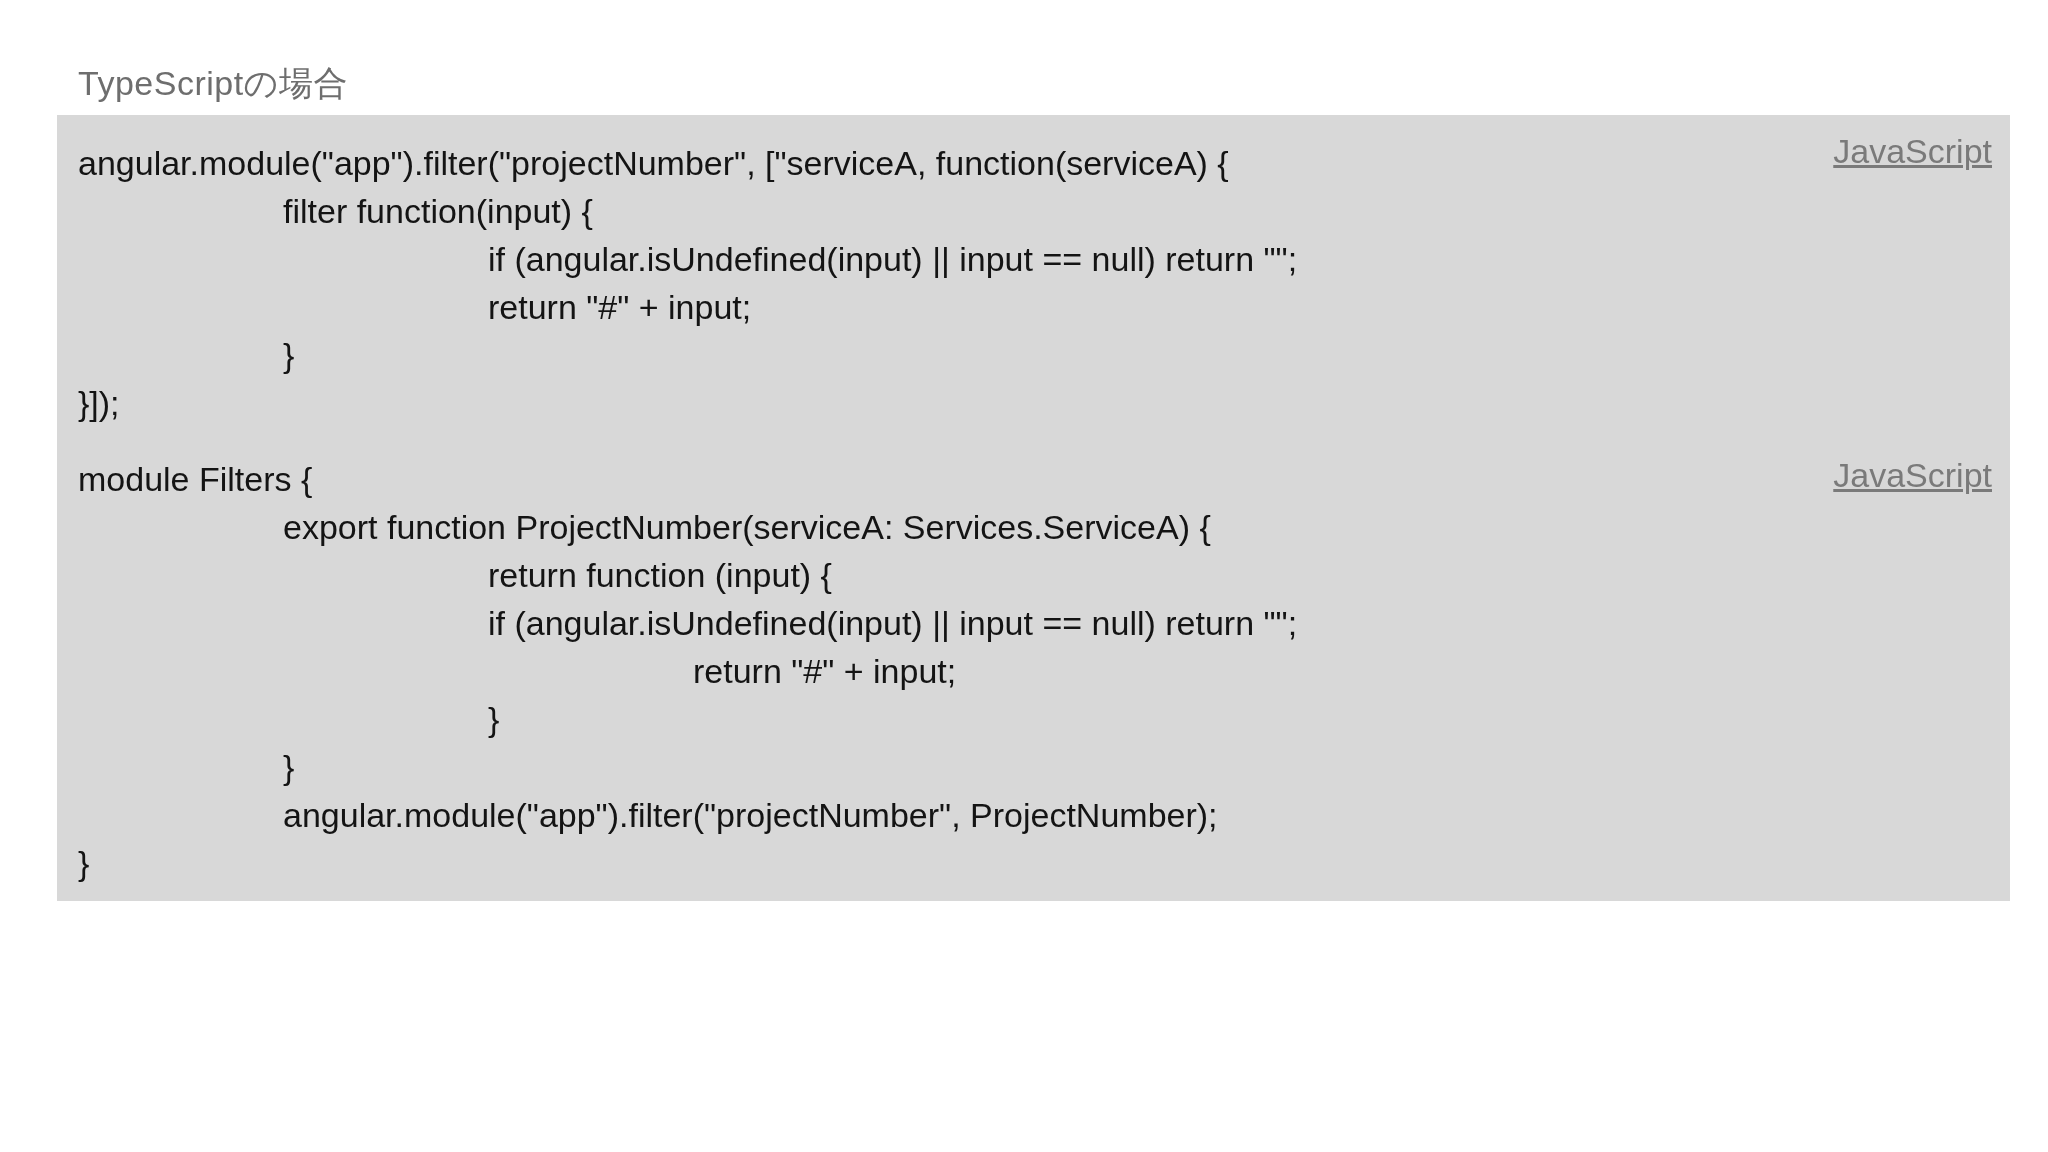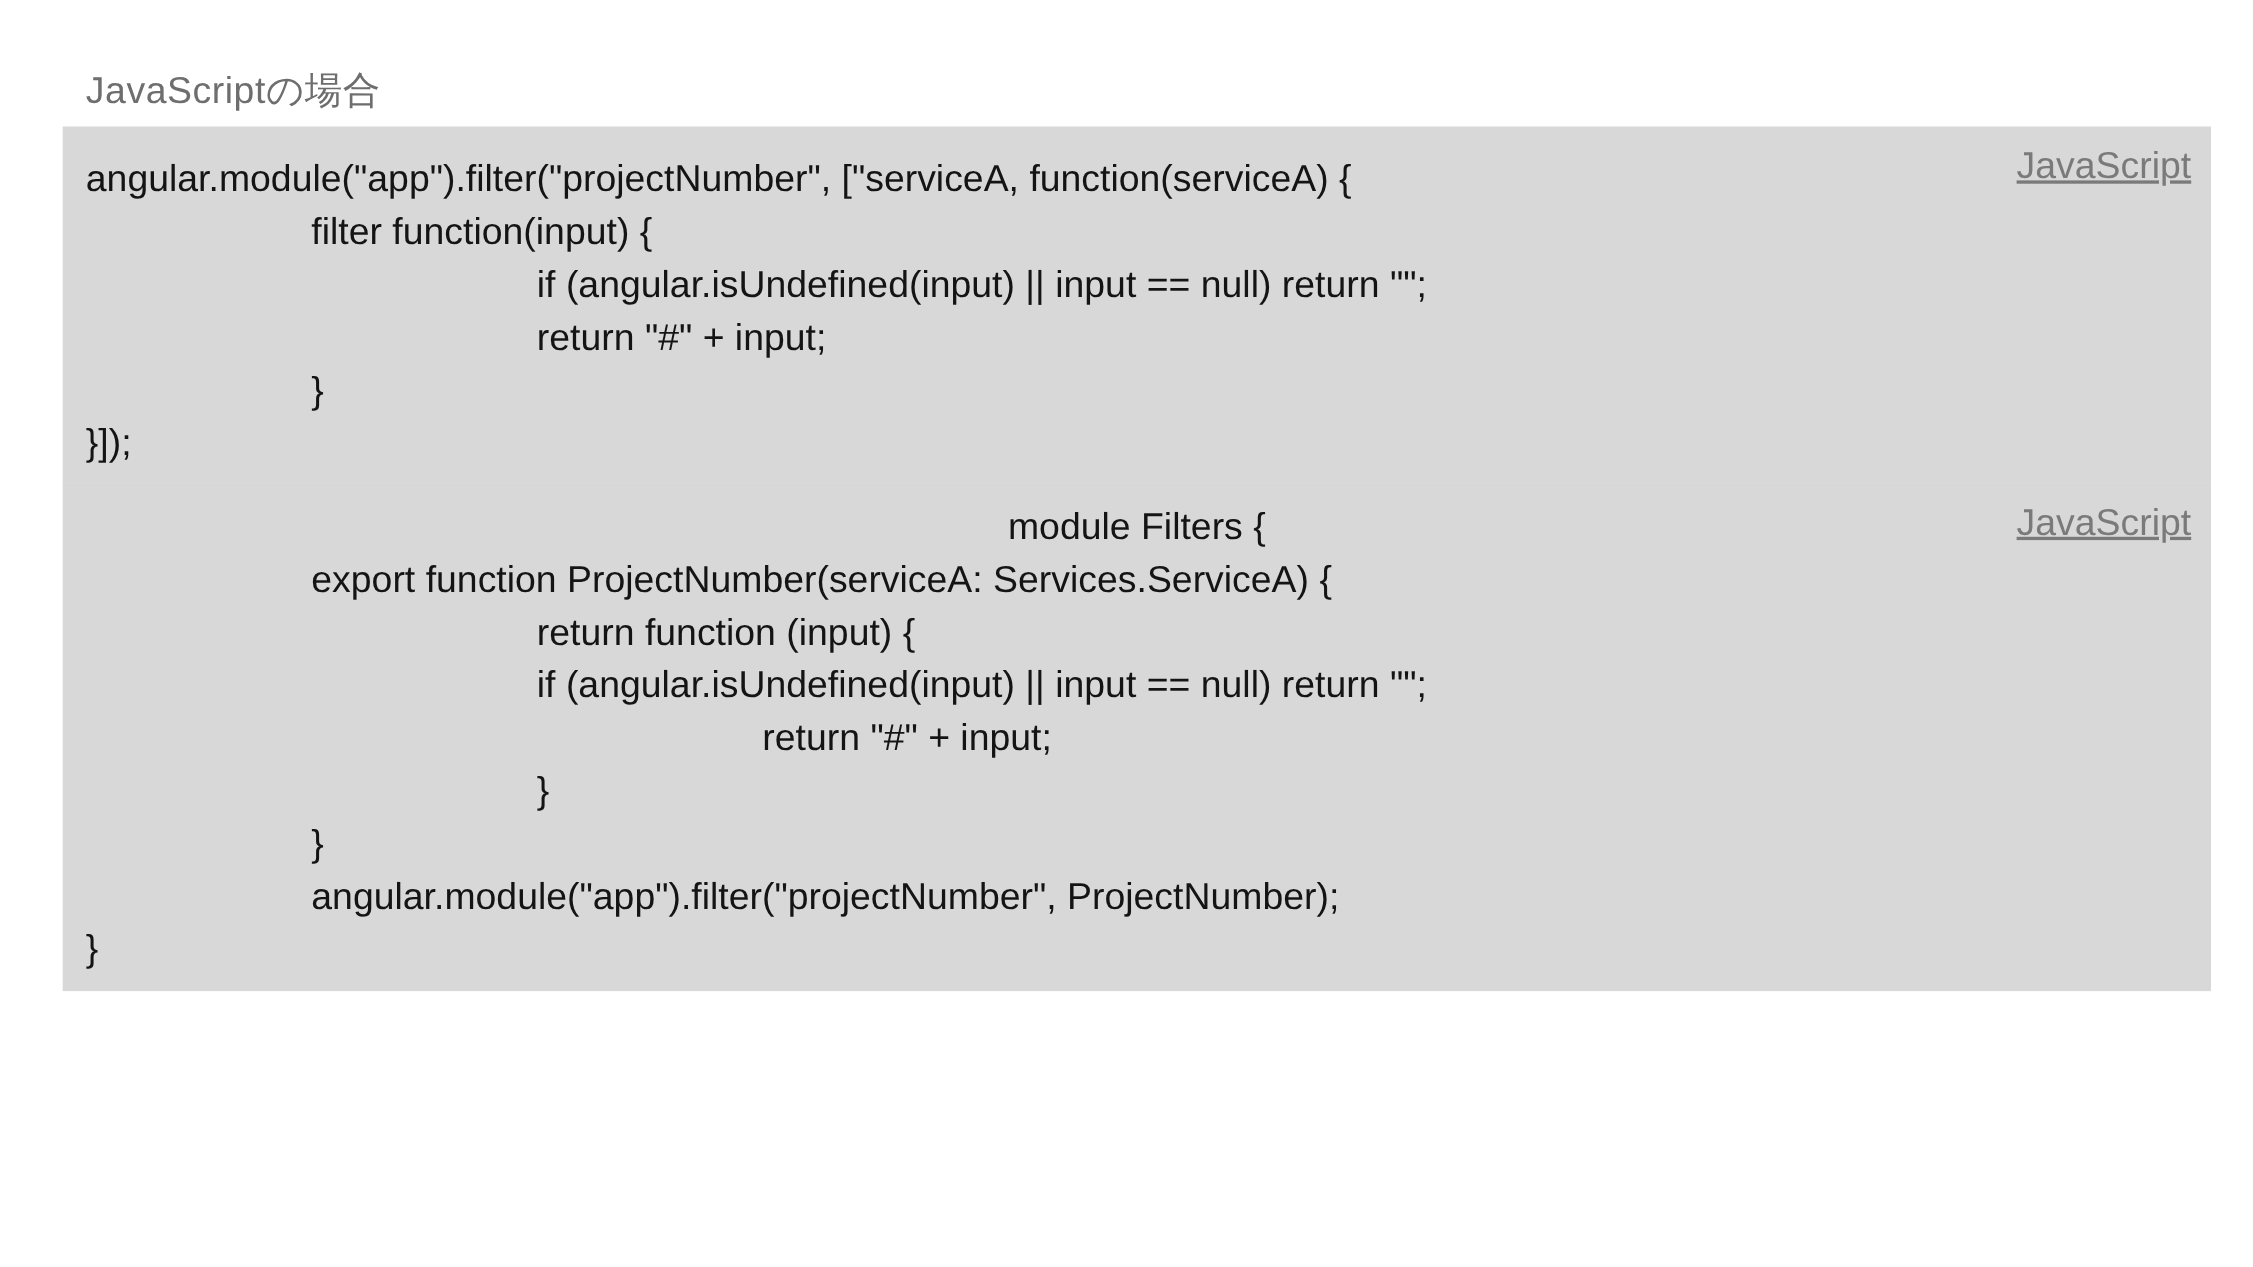--- a/index.html
+++ b/index.html
@@ -50,39 +50,39 @@
     text-decoration: underline;
     cursor: pointer;
   }
 </style>
 </head>
 <body style="background: rgb(255, 255, 255);">
 
 <div class="content">
 
   <section class="section-js">
-    <h2 class="section-heading">JavaScriptの場合</h2>
+    <h2 class="section-heading">TypeScriptの場合</h2>
     <div class="code-block">
       <span class="lang-label">JavaScript</span>
       <div>
           <div class="code-line" style="padding-left: 0px;">angular.module("app").filter("projectNumber", ["serviceA, function(serviceA) {</div>
           <div class="code-line" style="padding-left: 205px;">filter function(input) {</div>
           <div class="code-line" style="padding-left: 410px;">if (angular.isUndefined(input) || input == null) return "";</div>
           <div class="code-line" style="padding-left: 410px;">return "#" + input;</div>
           <div class="code-line" style="padding-left: 205px;">}</div>
           <div class="code-line" style="padding-left: 0px;">}]);</div>
         </div>
     </div>
   </section>
 
   <section class="section-ts">
     <div class="code-block">
       <span class="lang-label">JavaScript</span>
       <div>
-          <div class="code-line" style="padding-left: 0px; text-align: center;">module Filters {</div>
+          <div class="code-line" style="padding-left: 0px;">module Filters {</div>
           <div class="code-line" style="padding-left: 205px;">export function ProjectNumber(serviceA: Services.ServiceA) {</div>
           <div class="code-line" style="padding-left: 410px;">return function (input) {</div>
           <div class="code-line" style="padding-left: 410px;">if (angular.isUndefined(input) || input == null) return "";</div>
           <div class="code-line" style="padding-left: 615px;">return "#" + input;</div>
           <div class="code-line" style="padding-left: 410px;">}</div>
           <div class="code-line" style="padding-left: 205px;">}</div>
           <div class="code-line" style="padding-left: 205px;">angular.module("app").filter("projectNumber", ProjectNumber);</div>
           <div class="code-line" style="padding-left: 0px;">}</div>
         </div>
     </div>

